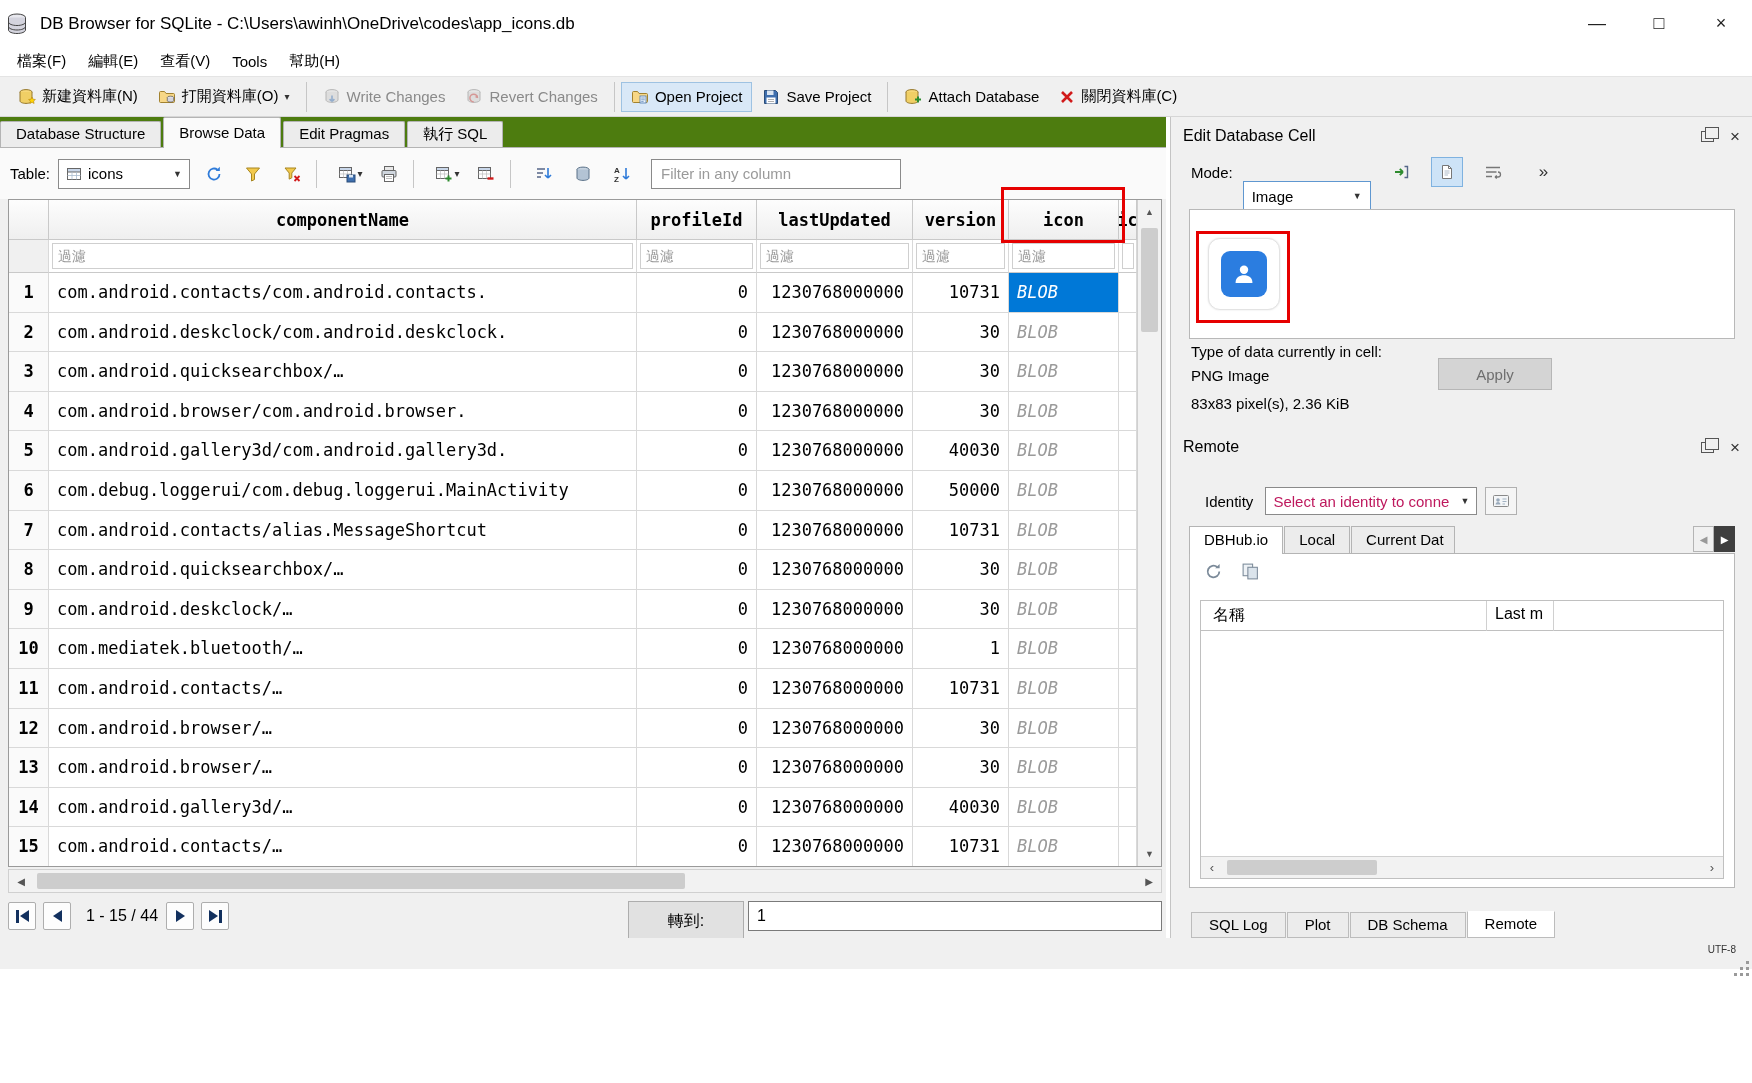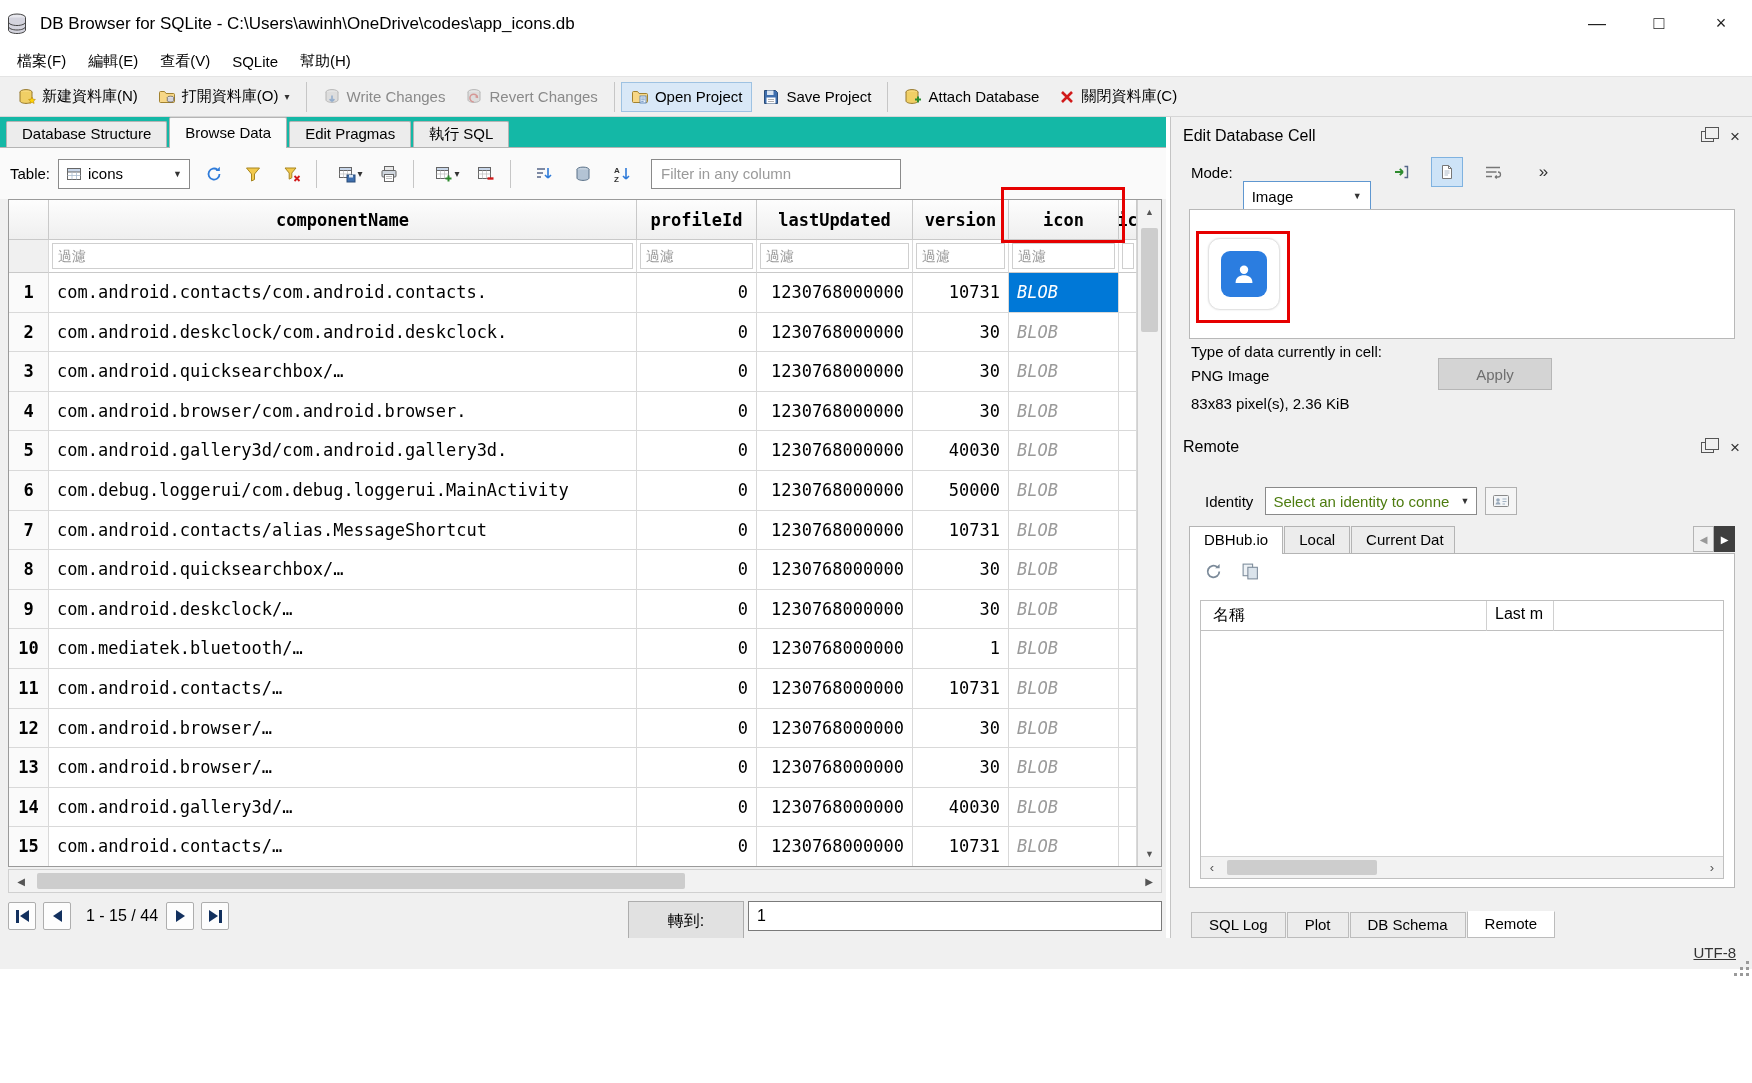--- a/index.html
+++ b/index.html
@@ -20,21 +20,21 @@
   
   .toolbar { position:absolute; left:0; top:76px; width:1752px; height:41px; background:#f0f0f0; border-top:1px solid #e4e4e4; border-bottom:1px solid #d6d6d6; display:flex; align-items:center; padding-left:8px; }
   .tb-btn { display:flex; align-items:center; gap:6px; padding:5px 9px; font-size:15px; white-space:nowrap; border:1px solid transparent; }
   .tb-btn.disabled { color:#8a8a8a; }
   .tb-btn.hl { background:#d9e8f7; border:1px solid #9ec2e2; }
   .caret { font-size:10px; color:#333; }
   .tb-sep { width:1px; height:30px; background:#c6c6c6; margin:0 6px; }
 
   
   .left-pane { position:absolute; left:0; top:117px; width:1166px; height:821px; background:#f0f0f0; }
-  .tabbar { position:absolute; left:0; top:0; width:100%; height:31px; display:flex; align-items:flex-end; padding-left:6px; border-bottom:1px solid #b4b4b4; background:#14b8a6; }
+  .tabbar { position:absolute; left:0; top:0; width:100%; height:31px; display:flex; align-items:flex-end; border-bottom:1px solid #b4b4b4; background:#4d7c0f; }
   .tab { height:26px; line-height:24px; padding:0 15px; font-size:15px; background:#ececec; border:1px solid #b4b4b4; border-bottom:none; margin-right:2px; border-radius:2px 2px 0 0; white-space:nowrap; }
   .tab.active { height:31px; line-height:29px; background:#fafafa; position:relative; z-index:2; margin-bottom:-1px; }
   .controls-row { position:absolute; left:0; top:31px; width:100%; height:51px; background:#fafafa; display:flex; align-items:center; padding-left:10px; }
   .tbl-label { font-size:15px; }
   .table-combo { display:flex; align-items:center; gap:6px; width:132px; height:30px; border:1px solid #8a8a8a; background:#fff; padding:0 7px; margin-left:8px; }
   .combo-arrow { margin-left:auto; font-size:9px; color:#333; }
   .ctl-btn { min-width:30px; height:30px; display:flex; align-items:center; justify-content:center; gap:2px; margin-left:9px; }
   .ctl-sep { width:1px; height:28px; background:#c6c6c6; margin:0 9px; }
   .filter-input { width:250px; height:30px; border:1px solid #8a8a8a; padding:0 9px; font-size:15px; font-family:"Liberation Sans",sans-serif; margin-left:14px; background:#fff; color:#222; }
   .filter-input::placeholder { color:#9a9a9a; opacity:1; }
@@ -122,21 +122,21 @@
   .rt-hs-btn { position:absolute; top:0; width:22px; height:21px; display:flex; align-items:center; justify-content:center; font-size:13px; color:#555; }
   .rt-hs-btn.left { left:0; } .rt-hs-btn.right { right:0; }
   .rt-hs-thumb { position:absolute; left:26px; top:3px; width:150px; height:15px; background:#cdcdcd; border-radius:2px; }
 
   .dock-tabs { position:absolute; left:20px; top:795px; display:flex; }
   .dock-tab { height:26px; line-height:24px; padding:0 17px; font-size:15px; background:#ececec; border:1px solid #bcbcbc; margin-right:1px; white-space:nowrap; }
   .dock-tab.active { background:#fff; border-top-color:#fff; margin-top:-1px; height:27px; }
 
   
   .statusbar { position:absolute; left:0; top:938px; width:1752px; height:31px; background:#f0f0f0; }
-  .encoding { position:absolute; right:16px; top:6px; font-size:15px; color:#333;text-decoration:underline; }
+  .encoding { position:absolute; right:16px; top:6px; font-size:10px; color:#333; }
   .size-grip { position:absolute; right:3px; bottom:5px; width:3px; height:3px; background:#9a9a9a; box-shadow:-6px 6px #9a9a9a, 0 6px #9a9a9a, -12px 12px #9a9a9a, -6px 12px #9a9a9a, 0 12px #9a9a9a; }
 
   
   .red-box { position:absolute; border:3px solid #e60000; z-index:50; background:transparent; }
   #red-icon-header { left:1001px; top:187px; width:124px; height:56px; }
   #red-preview { left:1196px; top:231px; width:94px; height:92px; }
 </style>
 </head>
 <body>
 
@@ -153,21 +153,21 @@
     <div class="win-btn">—</div>
     <div class="win-btn">□</div>
     <div class="win-btn">×</div>
   </div>
 </div>
 
 <div class="menubar">
   <span class="menu-item">檔案(F)</span>
   <span class="menu-item">編輯(E)</span>
   <span class="menu-item">查看(V)</span>
-  <span class="menu-item">SQLite</span>
+  <span class="menu-item">Tools</span>
   <span class="menu-item">幫助(H)</span>
 </div>
 
 <div class="toolbar">
   <div class="tb-btn">
     <span>
         <svg width="18" height="18" viewBox="0 0 18 18">
           <ellipse cx="8" cy="4" rx="6" ry="2.4" fill="#f6d777" stroke="#96782c"></ellipse>
           <path d="M2 4v9c0 1.3 2.7 2.4 6 2.4s6-1.1 6-2.4V4" fill="#f0cf65" stroke="#96782c"></path>
           <path d="M14 9l1 2.2 2.4.3-1.8 1.6.5 2.4-2.1-1.2-2.1 1.2.5-2.4-1.8-1.6 2.4-.3z" fill="#ffd400" stroke="#b8860b" stroke-width="0.6"></path>
@@ -626,21 +626,21 @@
     <span>Remote</span>
     <span class="hdr-icons">
       <span class="float-ico"></span>
       <span class="close-ico">×</span>
     </span>
   </div>
 
   <div class="identity-row">
     <span>Identity</span>
     <div class="identity-combo">
-      <span style="color:#4d7c0f; overflow:hidden; white-space:nowrap;">Select an identity to conne</span>
+      <span style="color:#be185d; overflow:hidden; white-space:nowrap;">Select an identity to conne</span>
       <span class="combo-arrow">▼</span>
     </div>
     <div class="id-btn">
         <span>
           <svg width="18" height="18" viewBox="0 0 18 18">
             <rect x="1.5" y="3.5" width="15" height="11" rx="1" fill="#f4f6f8" stroke="#8a8a8a"></rect>
             <circle cx="6" cy="8" r="1.8" fill="#99aabb"></circle>
             <path d="M3.5 12.5c.4-1.6 1.4-2.4 2.5-2.4s2.1.8 2.5 2.4z" fill="#99aabb"></path>
             <path d="M10.5 7h4M10.5 9.5h4M10.5 12h2.5" stroke="#99aabb" stroke-width="0.9"></path>
           </svg>

